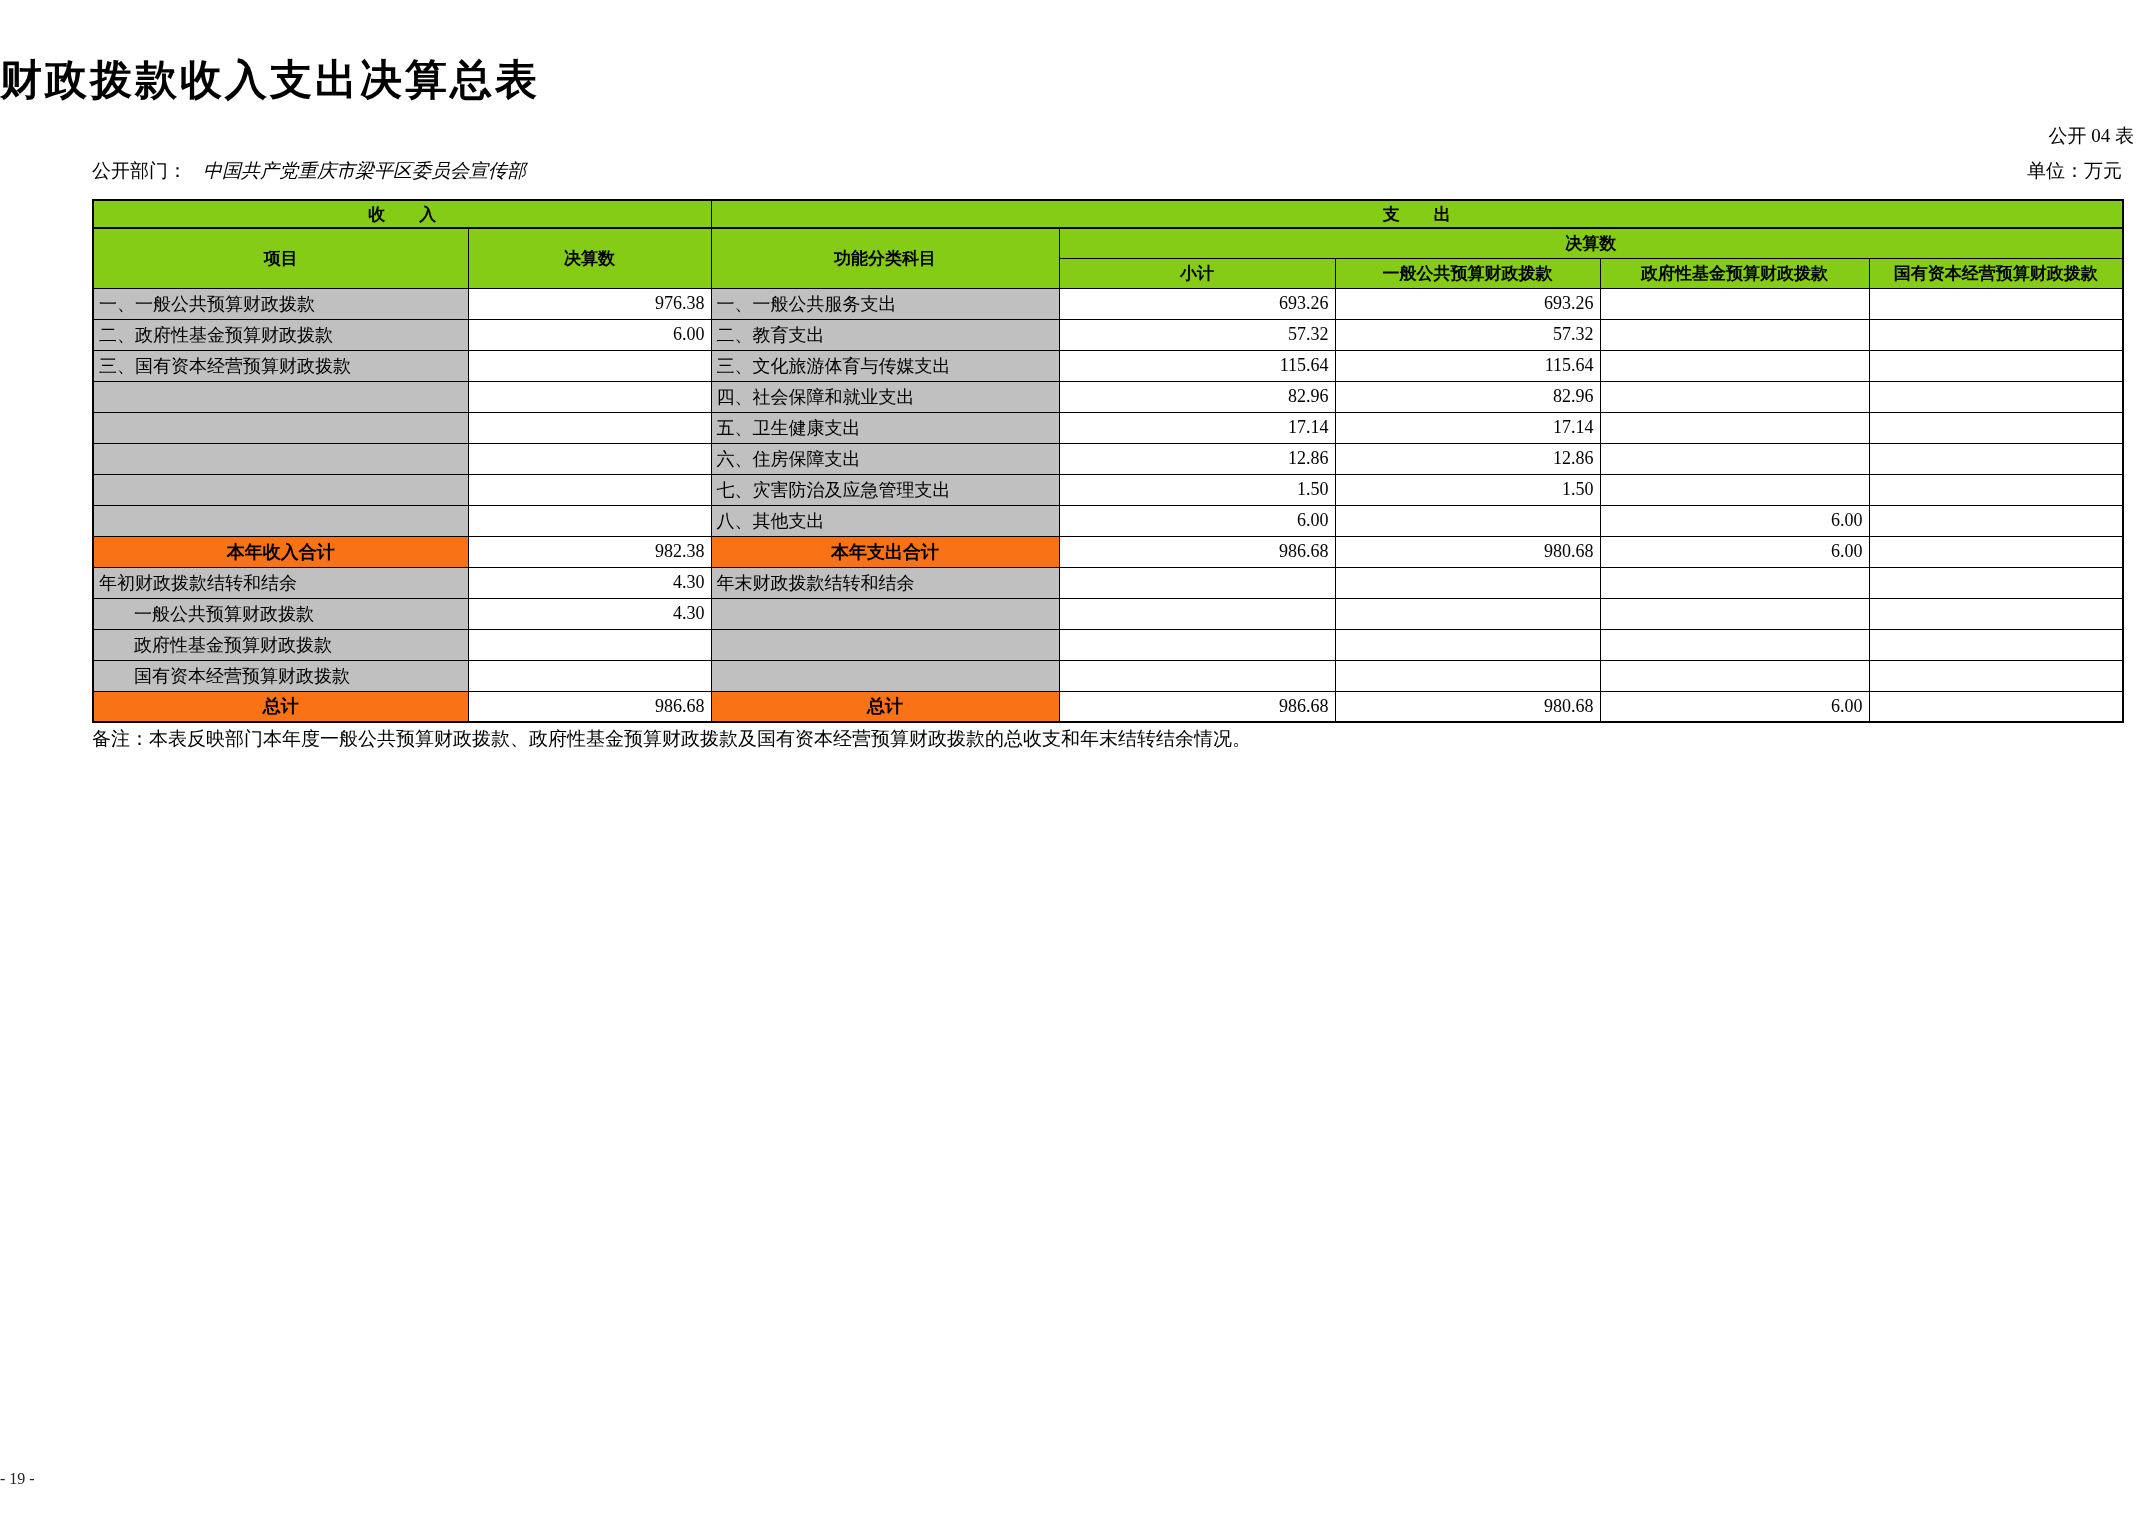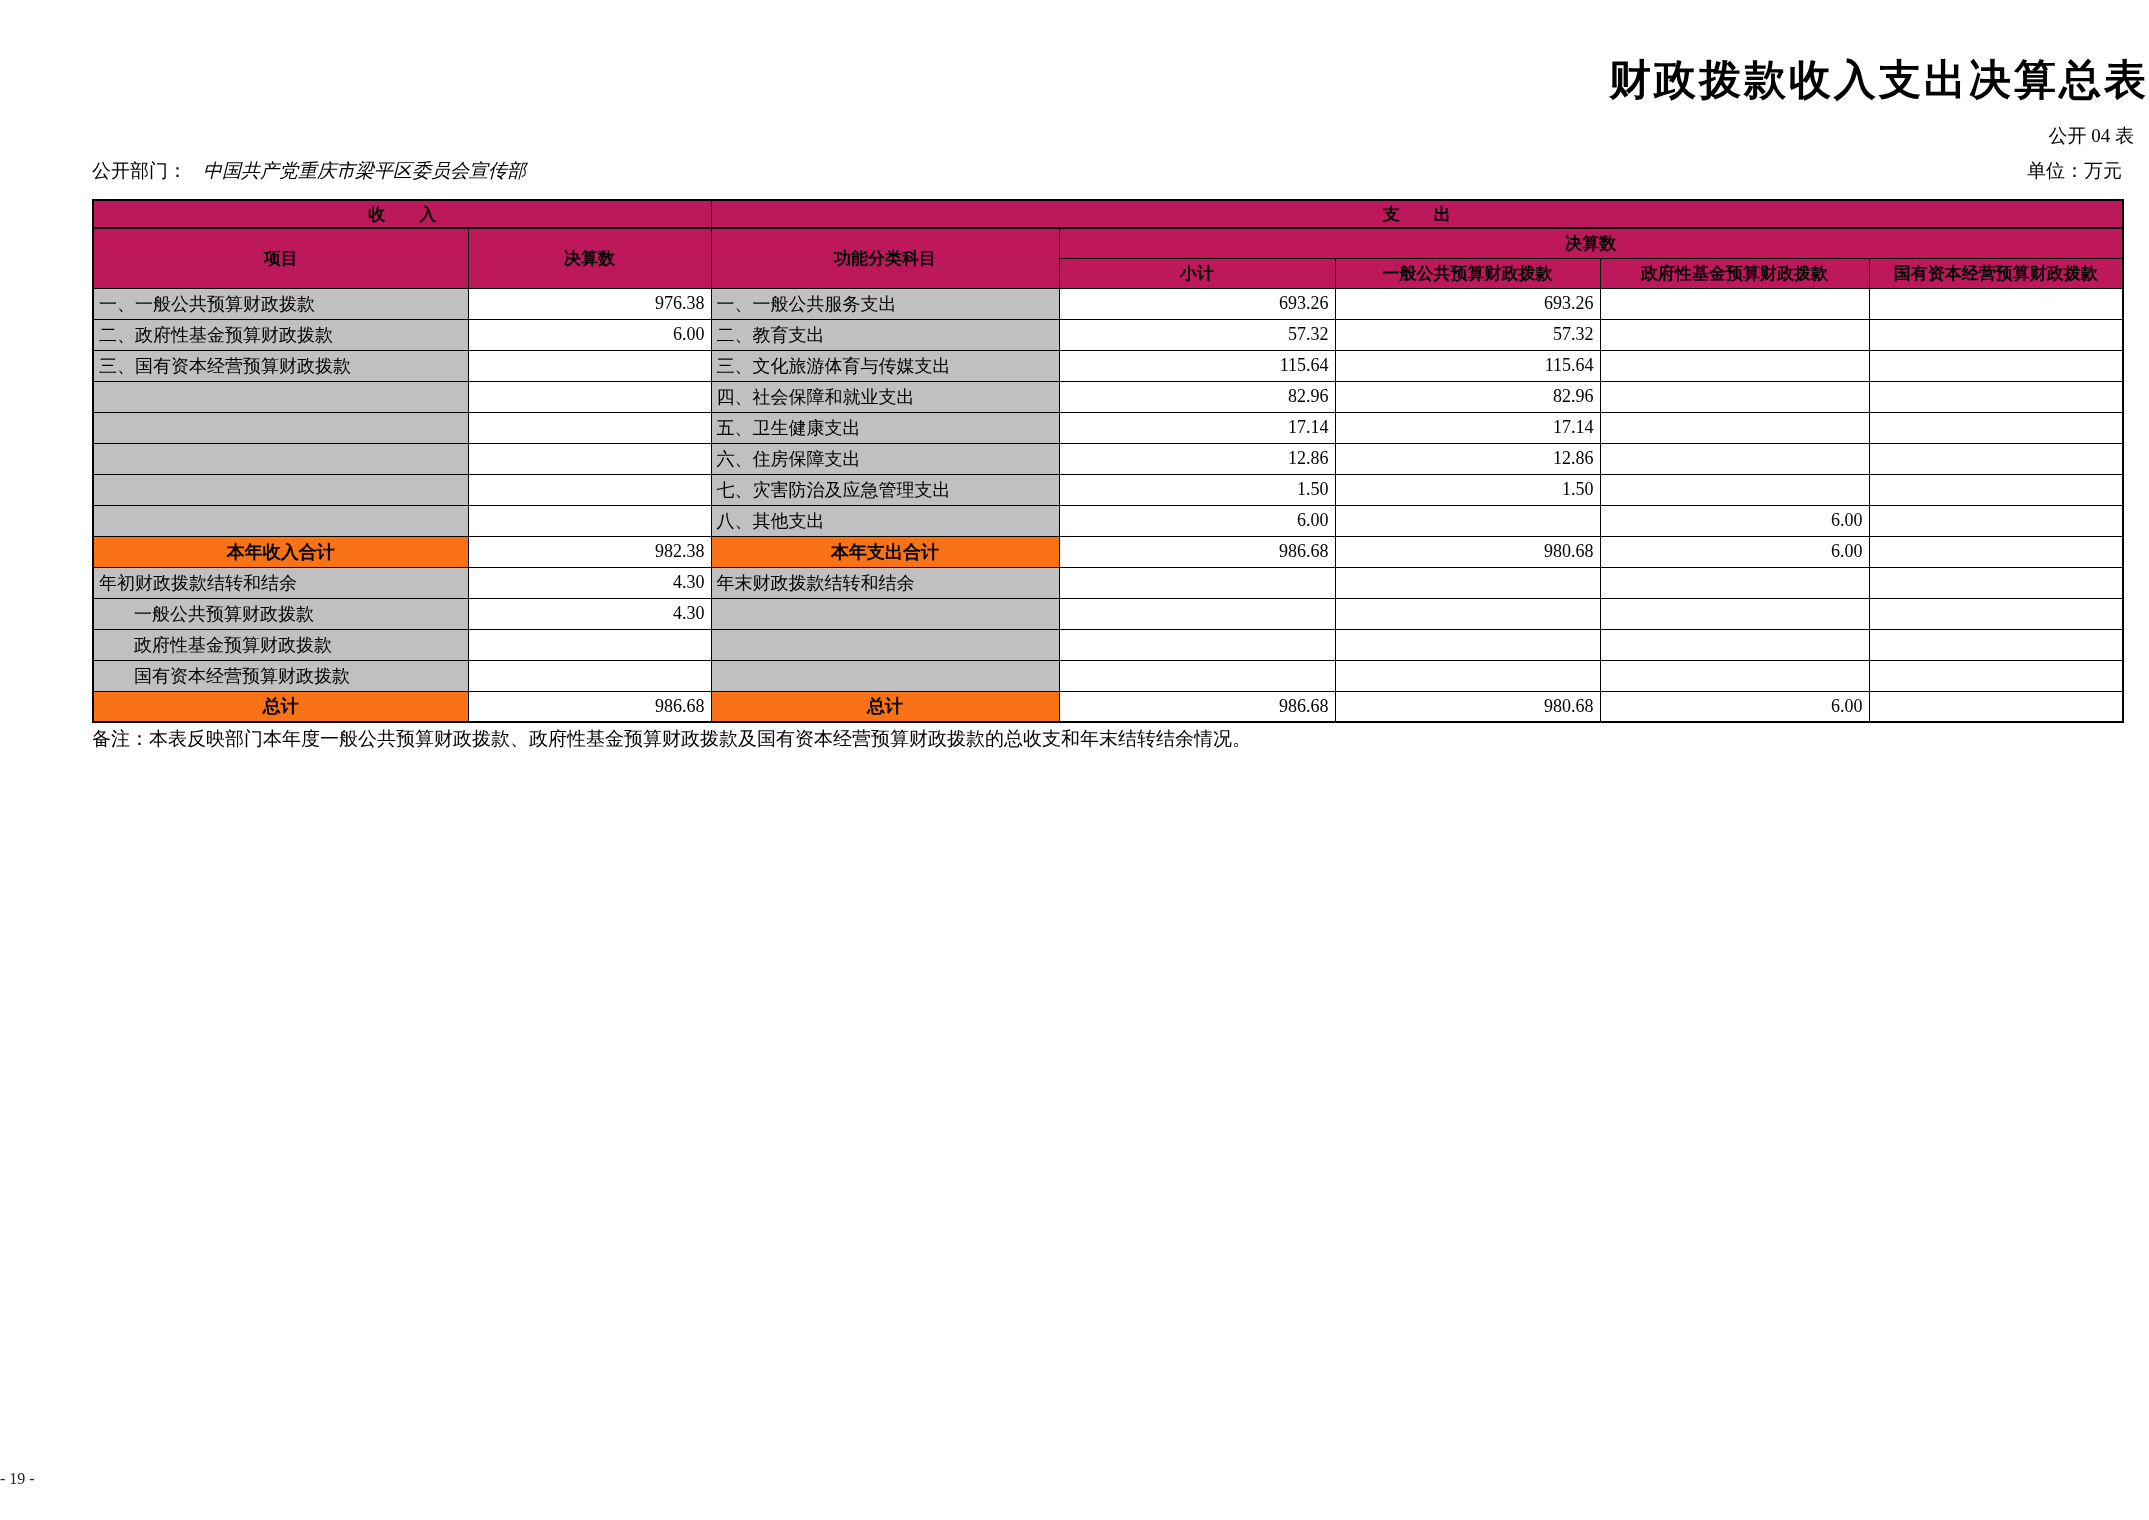--- a/index.html
+++ b/index.html
@@ -6,21 +6,21 @@
   html, body { background: #ffffff; }
   body {
     width: 2149px; height: 1520px;
     position: relative;
     overflow: hidden;
     font-family: "Liberation Serif", "DejaVu Serif", serif;
     color: #000000;
   }
   .doc-title {
     position: absolute; top: 52px; left: 0; width: 100%;
-    text-align: right;
+    text-align: left;
     font-size: 42px; font-weight: bold; letter-spacing: 3px;
   }
   .table-no {
     position: absolute; top: 123px; right: 15px;
     font-size: 19px;
   }
   .dept-line {
     position: absolute; top: 158px; left: 92px;
     font-size: 19px;
   }
@@ -33,21 +33,21 @@
     position: absolute; top: 199px; left: 92px;
     width: 2030px;
     border-collapse: collapse; table-layout: fixed;
     border: 2px solid #000;
   }
   table.budget th, table.budget td {
     border: 1px solid #000;
     overflow: hidden; white-space: nowrap;
   }
   table.budget thead th {
-    background: #be185d;
+    background: #84cc16;
     font-weight: bold;
     text-align: center;
     font-size: 17px;
     vertical-align: middle;
   }
   tr.h1 { height: 28px; }
   tr.h1 th { font-size: 19px; border-bottom-width: 2px; }
   tr.h2 { height: 30px; padding-left: 28px; }
   tr.h3 { height: 30px; }
   tbody tr { height: 31px; }

